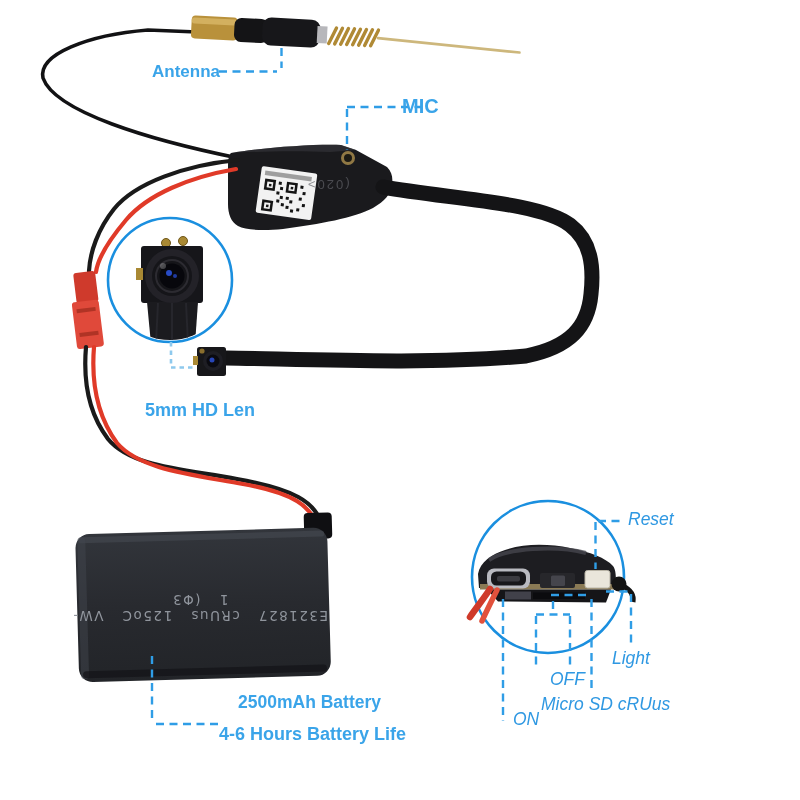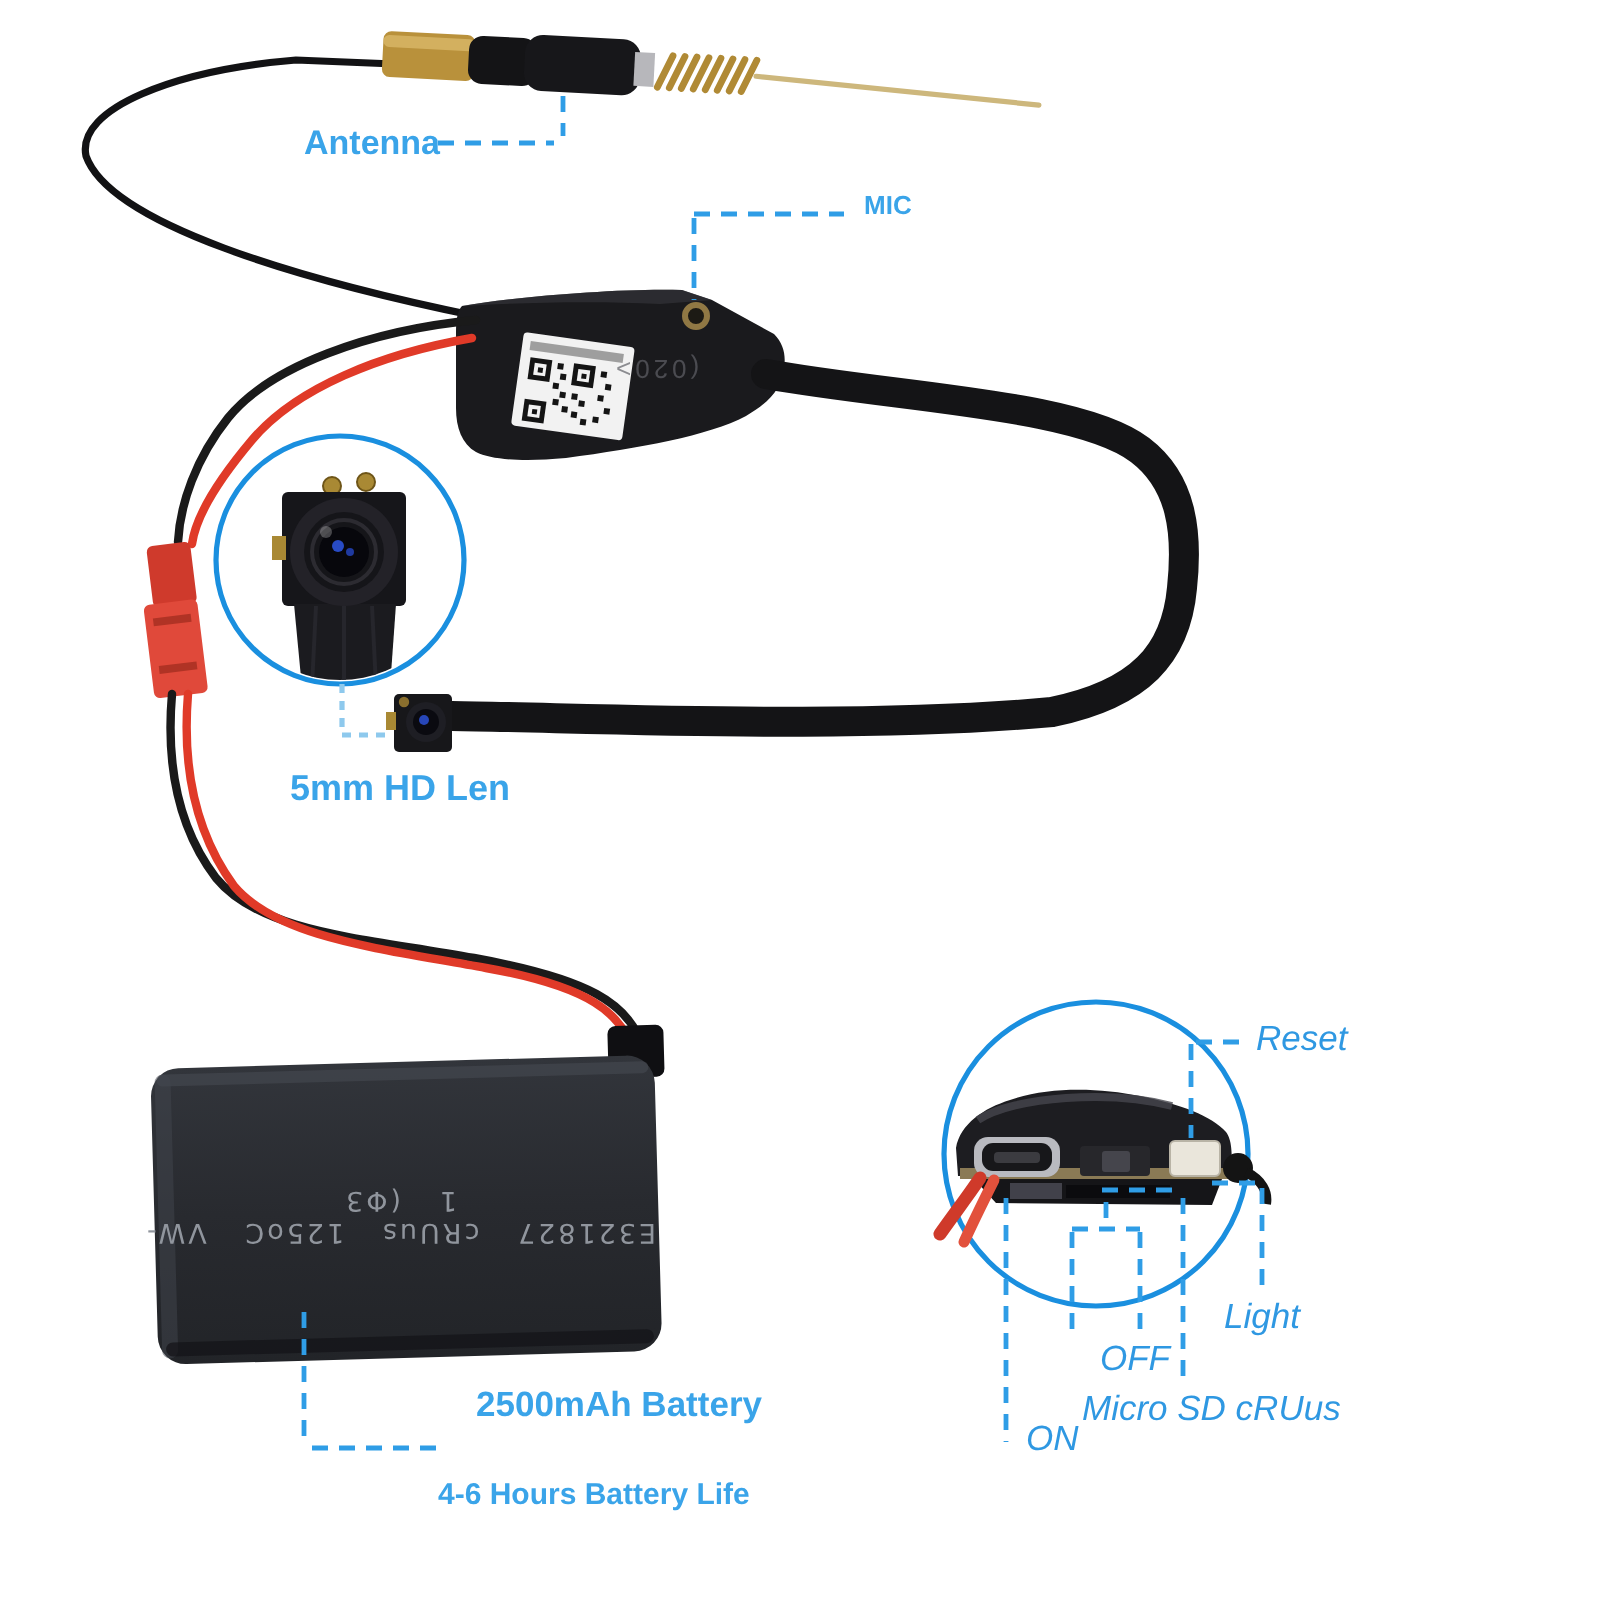--- a/index.html
+++ b/index.html
@@ -1,24 +1,24 @@
 <!DOCTYPE html>
 <html><head>
 <meta charset="utf-8">
 <style>
   html,body{margin:0;padding:0;background:#fff;}
   .stage{position:relative;width:800px;height:800px;background:#ffffff;overflow:hidden;
          font-family:"Liberation Sans",sans-serif;padding-left:12px;}
   .stage svg{position:absolute;left:0;top:0;}
   .cap{position:absolute;font-weight:700;color:#3aa4e9;white-space:nowrap;}
   .cap-antenna{left:152px;top:62px;font-size:17px;}
-  .cap-mic{left:432px;top:95px;font-size:13px;}
-  .cap-lens{left:145px;top:384px;font-size:18px;}
+  .cap-mic{left:402px;top:95px;font-size:20px;}
+  .cap-lens{left:145px;top:400px;font-size:18px;}
   .cap-bat1{left:238px;top:692px;font-size:17.5px;}
-  .cap-bat2{left:219px;top:724px;font-size:15px;margin-top:15px;}
+  .cap-bat2{left:219px;top:724px;font-size:18px;}
   .cap-it{position:absolute;font-style:italic;color:#2f98e2;font-size:17.5px;white-space:nowrap;font-weight:400;}
   .cap-reset{left:628px;top:509px;}
   .cap-light{left:612px;top:648px;}
   .cap-on{left:513px;top:669px;margin-top:40px;}
   .cap-off{left:550px;top:669px;}
   .cap-sd{left:541px;top:694px;}
   .cap-usb{left:452px;top:725px;}
   .print-battery{position:absolute;left:70px;top:592px;width:260px;text-align:center;
     transform:rotate(180deg);color:#90959d;font-size:13.5px;letter-spacing:1.5px;word-spacing:12px;
     font-family:"DejaVu Sans",sans-serif;}

